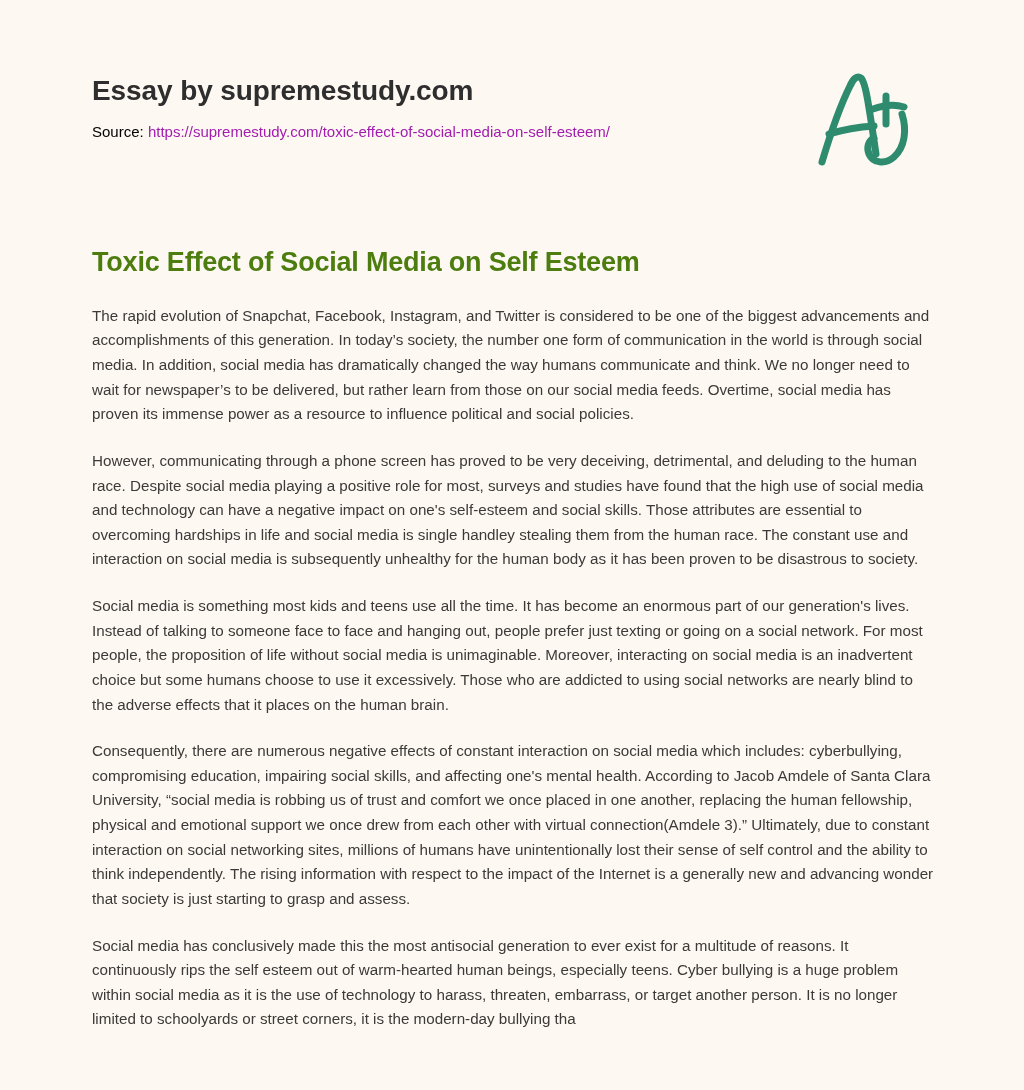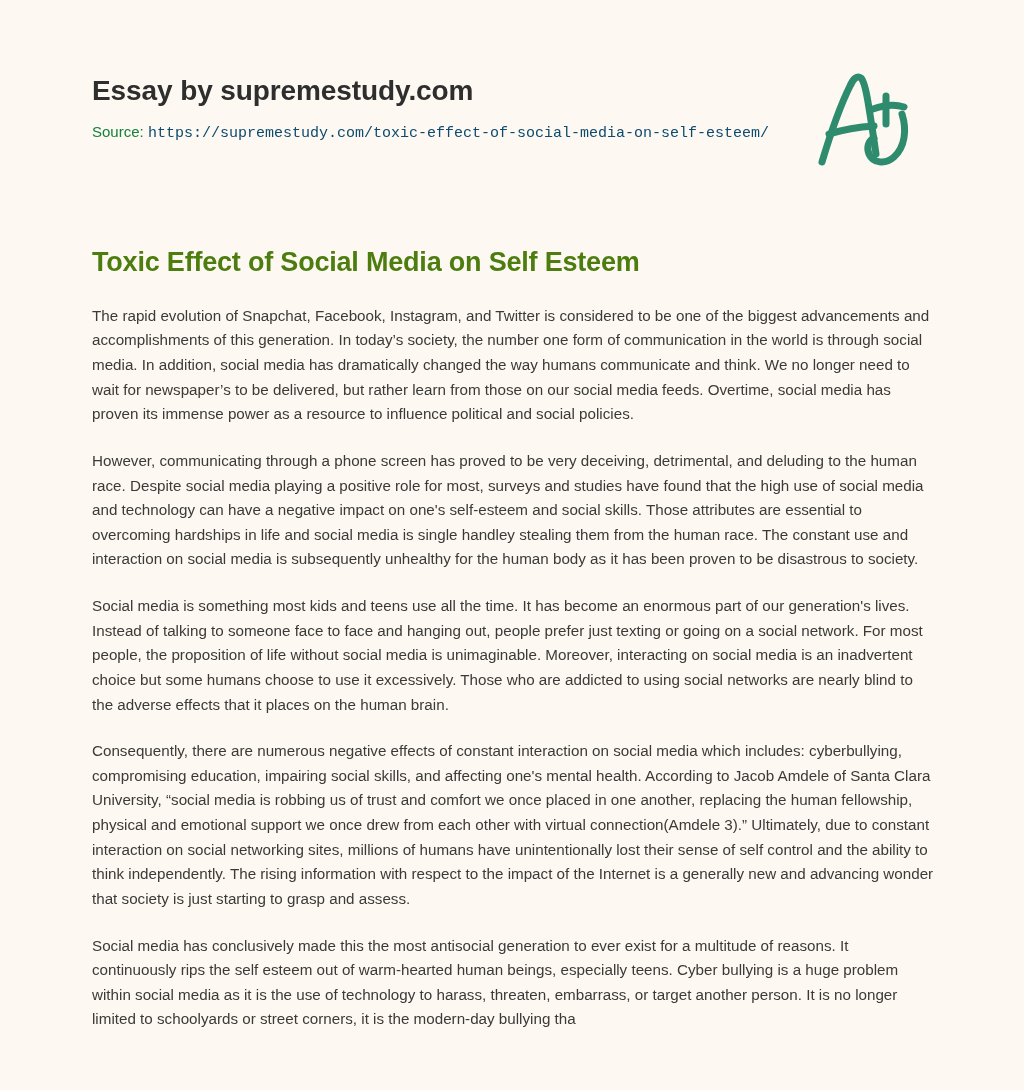--- a/index.html
+++ b/index.html
@@ -39,26 +39,25 @@
     margin: 0;
   }
 
   .source-line {
     margin-top: 14px;
     font-size: 15px;
     line-height: 1.3;
     white-space: nowrap;
   }
   .source-label {
-    color: #15803d;
+    color: #000000;
   }
   .source-url {
-    color: #0c4a6e;
+    color: #a21caf;
     text-decoration: none;
-    font-family: Liberation Mono, monospace;
   }
 
   
   .logo {
     position: absolute;
     left: 806px;
     top: 58px;
     width: 120px;
     height: 120px;
   }

